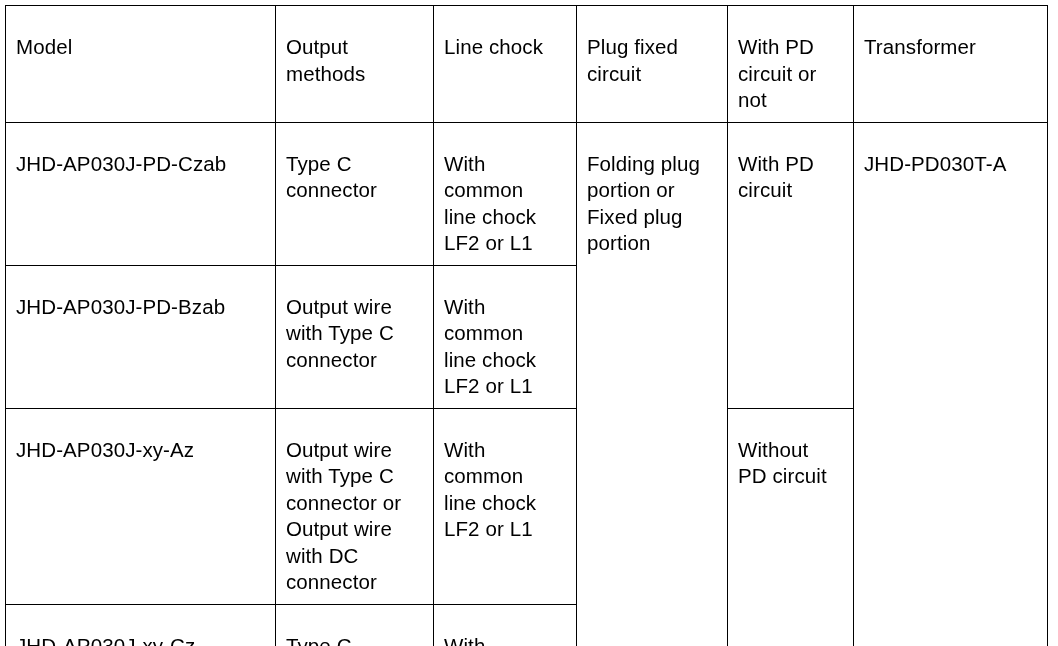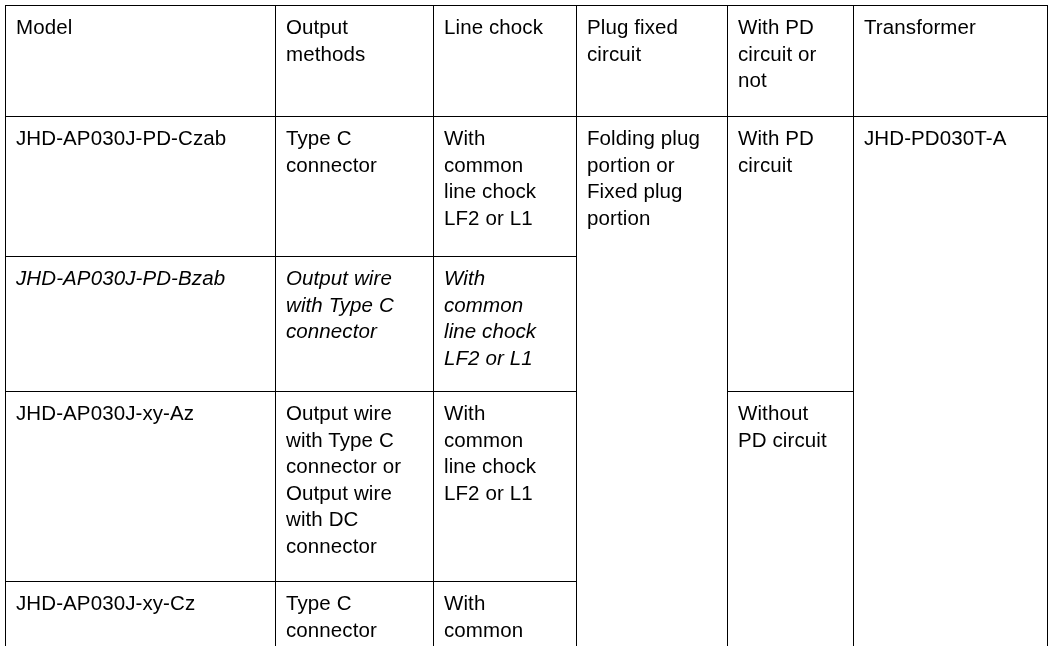--- a/index.html
+++ b/index.html
@@ -42,27 +42,28 @@
   
   col.c-model       { width: 270px; }
   col.c-output      { width: 158px; }
   col.c-chock       { width: 143px; }
   col.c-plug        { width: 151px; }
   col.c-pd          { width: 126px; }
   col.c-transformer { width: 194px; }
 
   tr.r-header td { height: 94px; }
   tr.r-1 td      { height: 123px; }
-  tr.r-2 td      { height: 118px; font-style: italic; }
+  tr.r-2 td      { height: 118px; }
   tr.r-3 td      { height: 173px; }
   tr.r-4 td      { height: 120px; }
 
   .cell-text {
     display: block;
     white-space: pre-line;
+    margin-top: 20px;
   }
 </style>
 </head>
 <body>
 
 <div class="sheet">
 
   <table class="spec-table">
     <colgroup>
       <col class="c-model">

